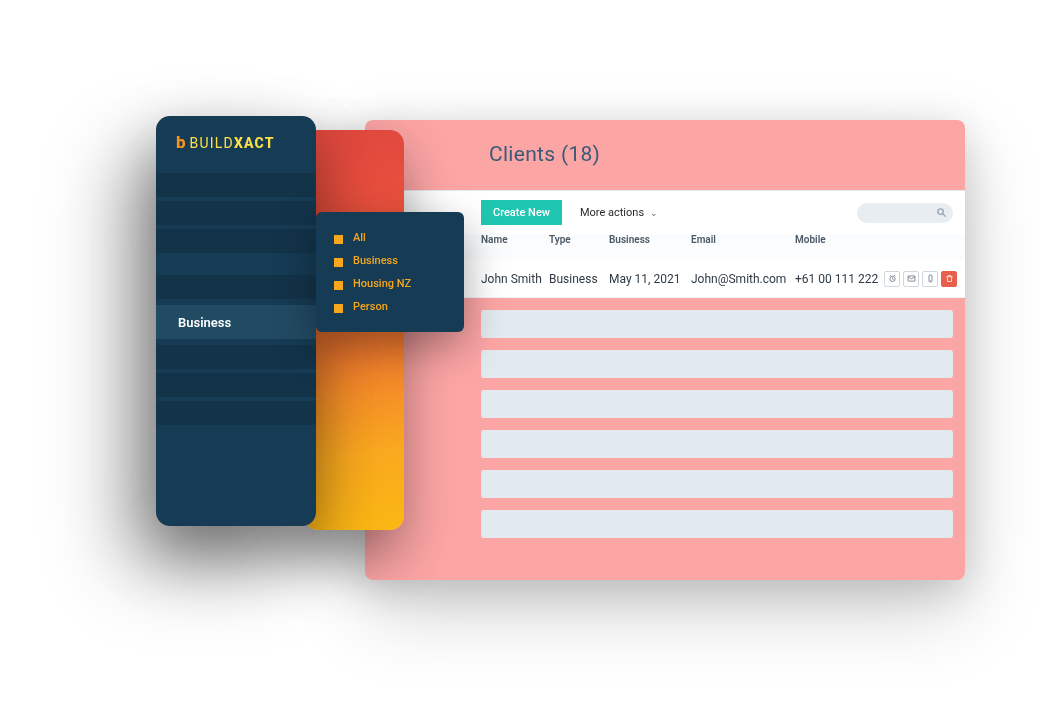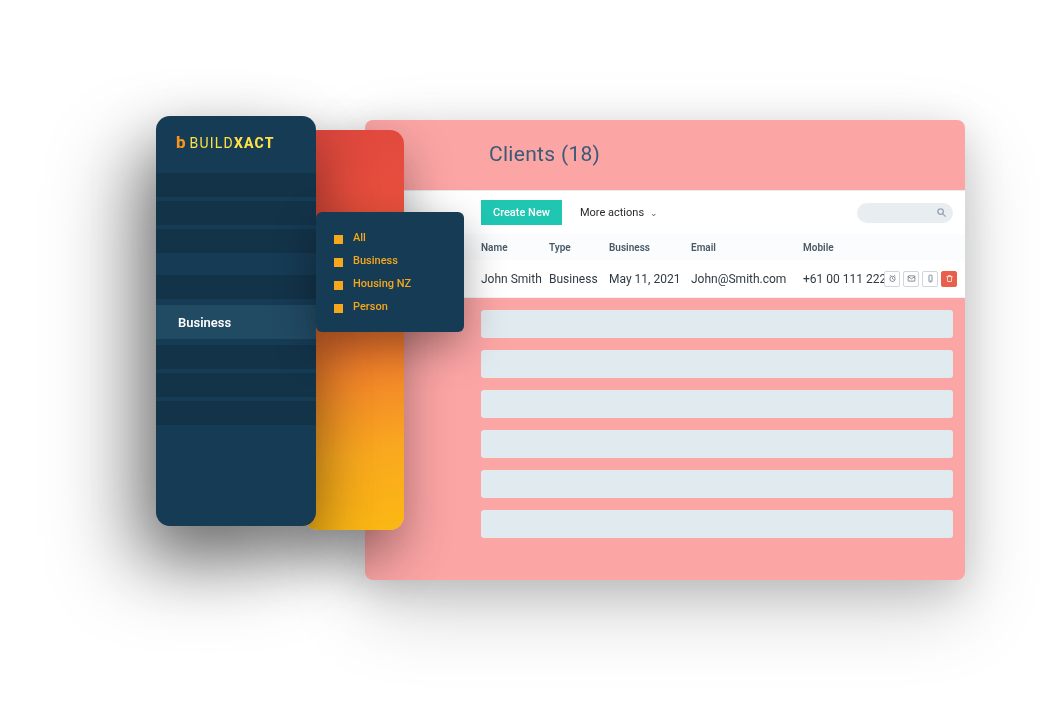--- a/index.html
+++ b/index.html
@@ -76,26 +76,26 @@
     border-bottom: 1px solid #f0f3f6;
   }
   .cols .cell, .data-row .cell {
     font-size: 12px;
     color: #5b6a78;
   }
   .data-row .cell { color: #2f3a44; }
   .c-name   { width: 68px; }
   .c-type   { width: 60px; }
   .c-created{ width: 82px; }
-  .c-email  { width: 112px; }
+  .c-email  { width: 104px; }
   .c-mobile { width: 100px; }
   .cols {
     height: 26px;
     display: flex;
-    align-items: center;
+    align-items: flex-start;
     padding-left: 116px;
     background: #fbfcfd;
   }
   .cols .cell { font-weight: 600; color: #4b5a67; font-size: 10px;}
 
   .row-actions {
     position: absolute;
     right: 8px; top: 50%;
     transform: translateY(-50%);
     display: flex;

